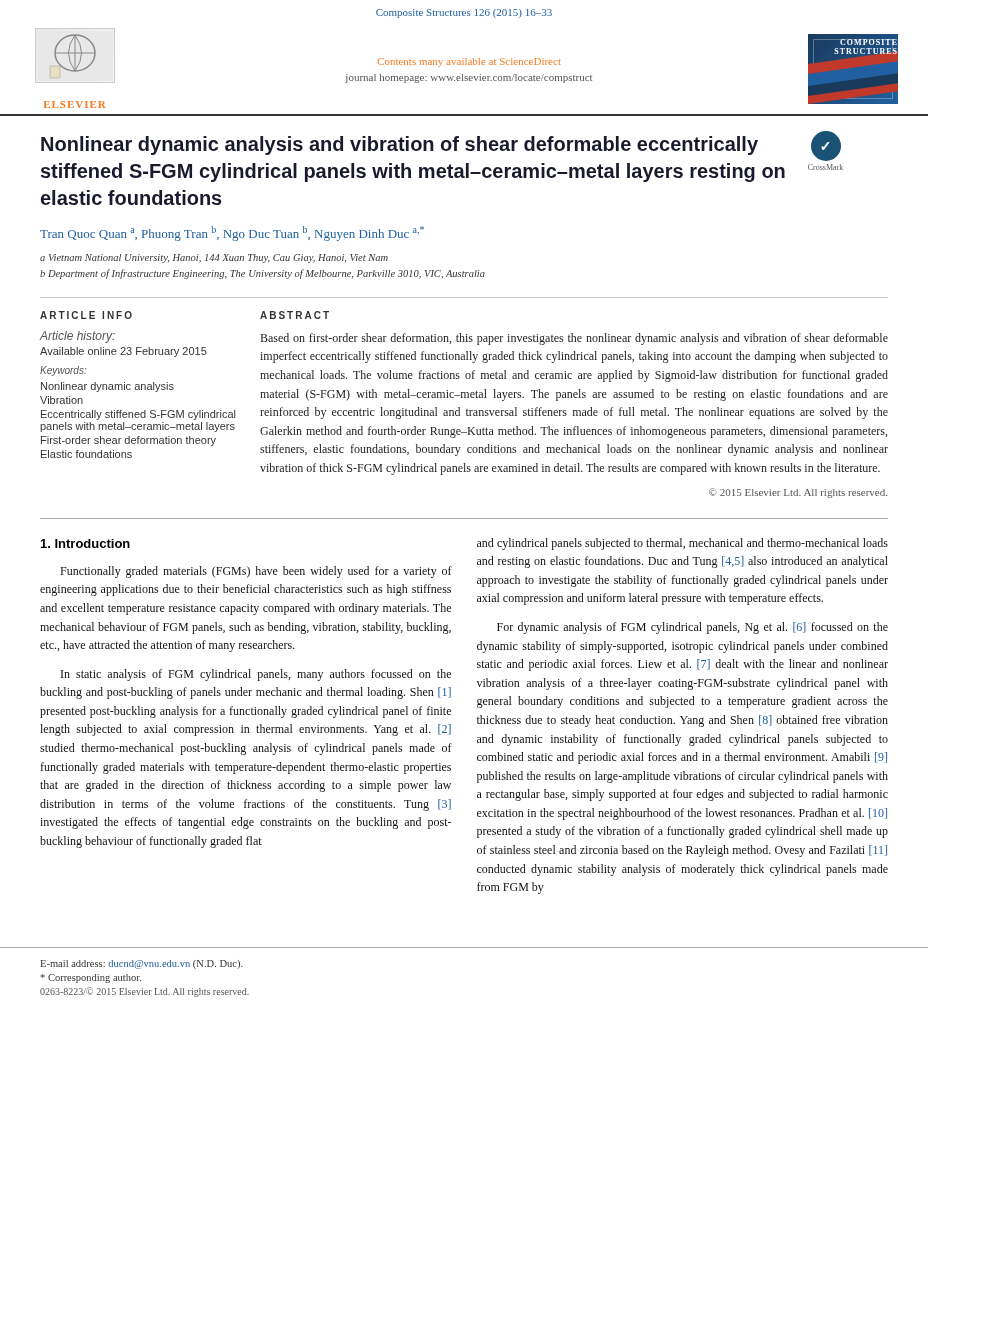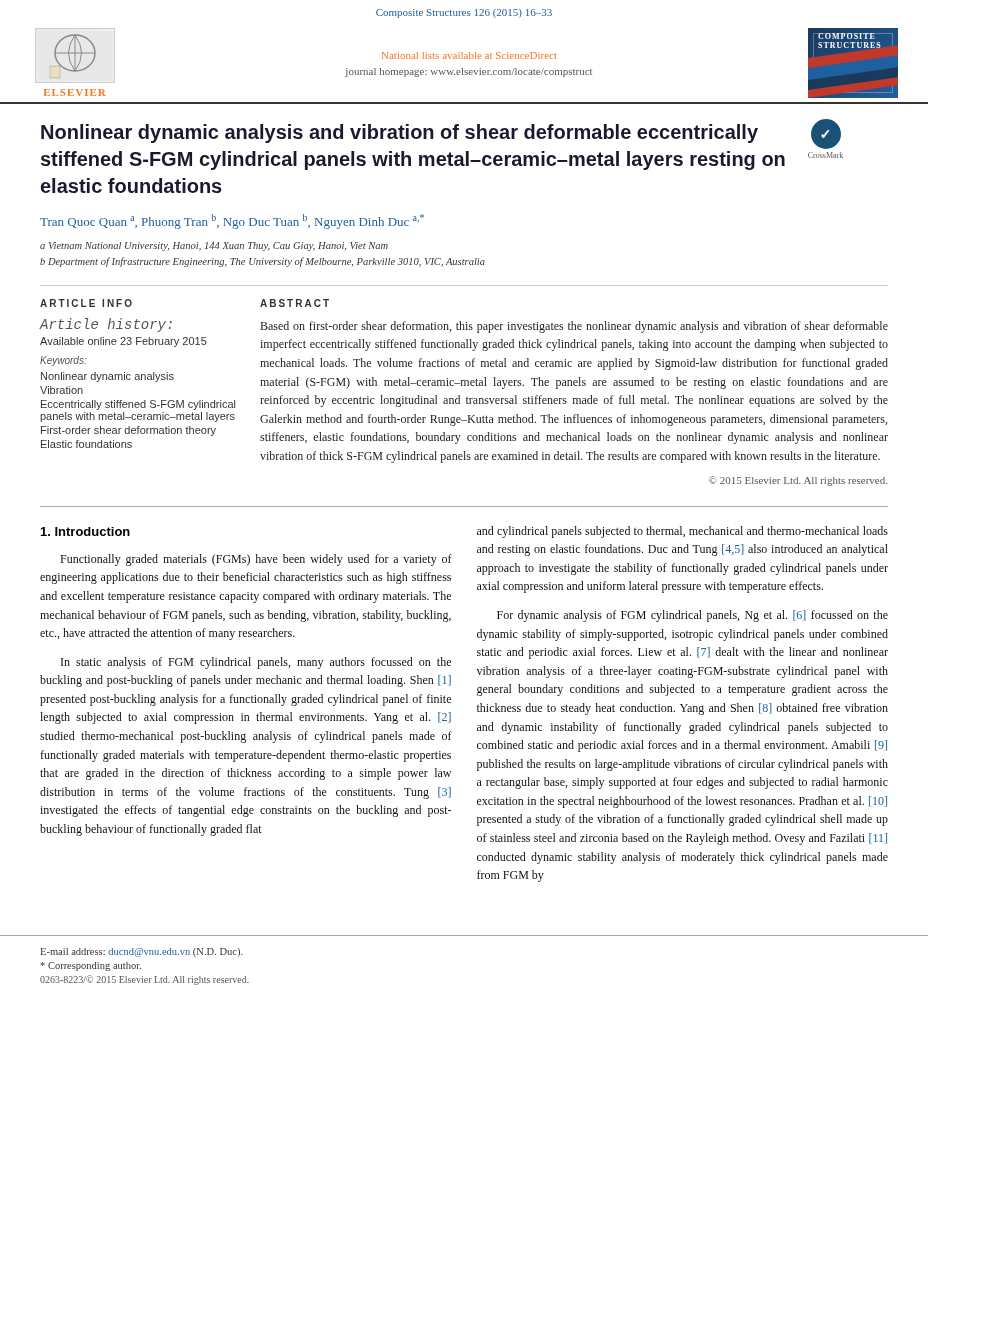--- a/index.html
+++ b/index.html
@@ -50,21 +50,21 @@
       font-size: 9px;
       color: #555;
       position: relative;
       overflow: hidden;
     }
     .elsevier-logo .logo-text {
       font-size: 11px;
       font-weight: bold;
       color: #f47920;
       letter-spacing: 1px;
-      margin-top: 3px;
+      margin-top: 15px;
     }
     .journal-center {
       flex: 1;
       text-align: center;
       padding: 0 20px;
     }
     .journal-center .sciencedirect-line {
       font-size: 11px;
       color: #555;
       margin-bottom: 4px;
@@ -150,25 +150,25 @@
     .article-info h3 {
       font-size: 10px;
       font-weight: bold;
       letter-spacing: 2px;
       text-transform: uppercase;
       color: #333;
       margin-bottom: 8px;
       font-family: Liberation Sans, sans-serif;
     }
     .article-info .info-label {
-      font-size: 14px;
+      font-size: 12px;
       font-style: italic;
       color: #555;
       margin-bottom: 2px;
-      font-family: Liberation Mono, monospace;
+      font-family: Liberation Sans, sans-serif;
     }
     .article-info .info-value {
       font-size: 11px;
       color: #333;
       margin-bottom: 8px;
       font-family: Arial, sans-serif;
     }
     .article-info .keywords-label {
       font-size: 10px;
       font-style: italic;
@@ -314,33 +314,33 @@
           <line x1="17" y1="22" x2="57" y2="22" stroke="#888" stroke-width="1"></line>
           <path d="M37,4 Q50,22 37,40 Q24,22 37,4" fill="none" stroke="#888" stroke-width="1"></path>
           <rect x="12" y="35" width="10" height="12" fill="#e8e0c0" stroke="#999" stroke-width="0.5"></rect>
         </svg>
       </div>
       <div class="logo-text">ELSEVIER</div>
     </div>
 
     <div class="journal-center">
       <div class="sciencedirect-line">
-        <span>National lists available at</span>
+        <span>Contents many available at</span>
         <span style="color:#f47920;">ScienceDirect</span>
       </div>
       <div class="journal-homepage">journal homepage: www.elsevier.com/locate/compstruct</div>
     </div>
 
     <div class="journal-logo-right">
       <div style="position:absolute;top:0;left:0;right:0;bottom:0;overflow:hidden;">
         <div style="position:absolute;bottom:0;left:0;right:0;height:40px;background:#c0392b;transform:skewY(-8deg);transform-origin:left bottom;"></div>
         <div style="position:absolute;bottom:8px;left:0;right:0;height:15px;background:#1a3a5c;transform:skewY(-8deg);transform-origin:left bottom;"></div>
         <div style="position:absolute;bottom:18px;left:0;right:0;height:12px;background:#2060a0;transform:skewY(-8deg);transform-origin:left bottom;"></div>
       </div>
-      <div style="position:absolute;top:4px;left:10px;right:0;text-align:left;">
+      <div style="position:absolute;top:4px;left:10px;right:0;text-align:right;">
         <div style="color:white;font-size:8px;font-weight:bold;letter-spacing:1px;">COMPOSITE<br>STRUCTURES</div>
       </div>
     </div>
   </div>
 
   <div class="article-content">
 
     <div class="title-wrapper">
       <div class="article-title" style="padding-right:60px;">Nonlinear dynamic analysis and vibration of shear deformable eccentrically stiffened S-FGM cylindrical panels with metal–ceramic–metal layers resting on elastic foundations</div>
 

